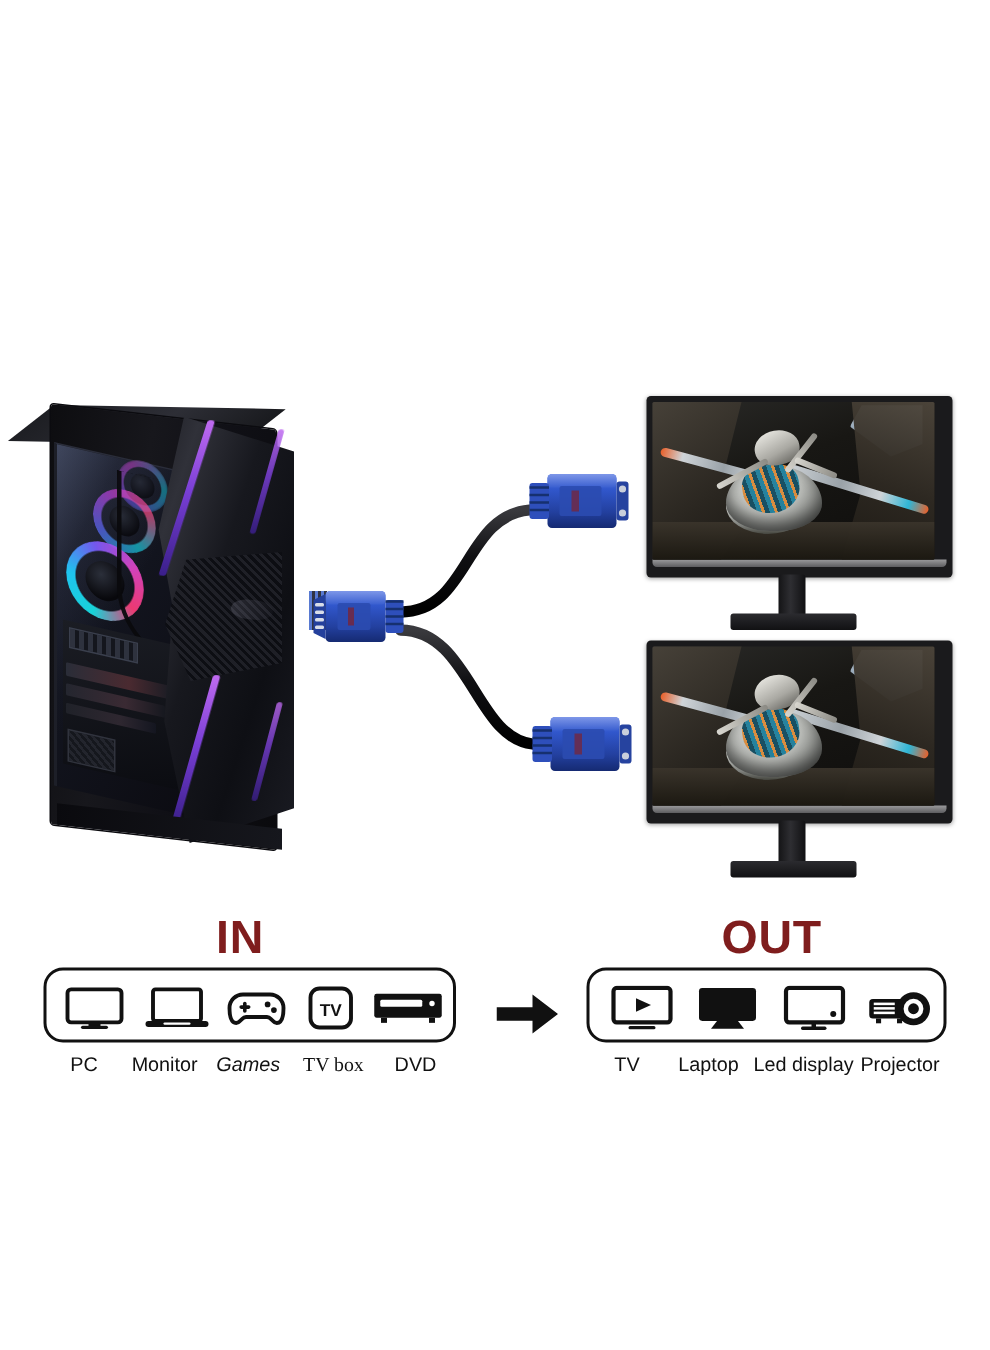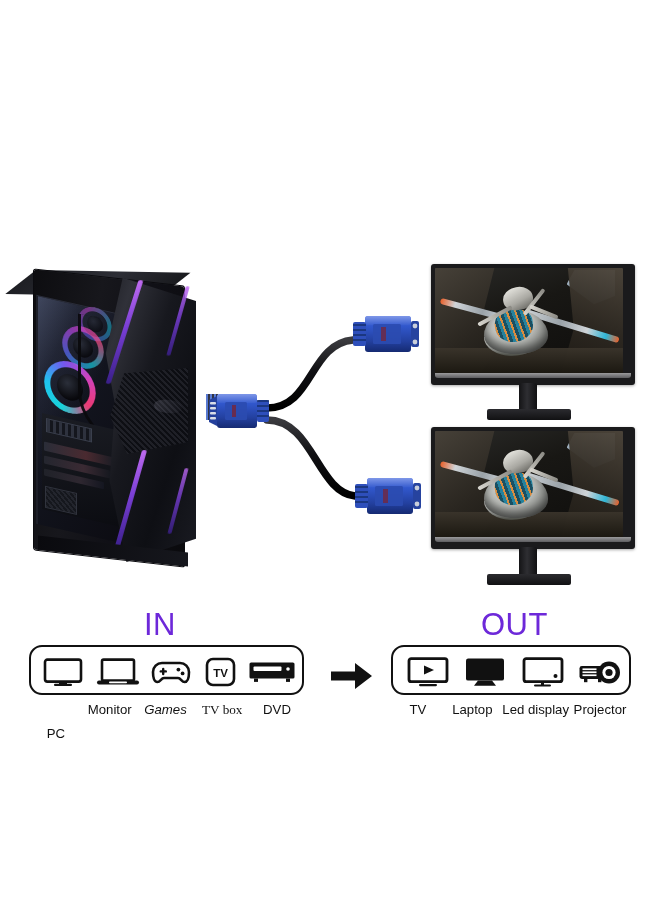--- a/index.html
+++ b/index.html
@@ -160,21 +160,21 @@
   .arm-3{left:50%;top:40%;width:16%;height:3.5%;transform:rotate(22deg);}
   .mech-bowl{position:absolute;left:26%;top:66%;width:30%;height:18%;
     background:linear-gradient(180deg,#cfd1cd,#7e807c 70%,#45463f);
     border-radius:0 0 50% 50%/0 0 100% 100%;}
   .mon-chin{height:5px;background:linear-gradient(180deg,#9a9a9c,#5d5d60);border-radius:0 0 3px 3px;}
   .mon-neck{position:absolute;background:linear-gradient(90deg,#141416,#2e2e32 45%,#101012);border-radius:2px;}
   .mon-base{position:absolute;background:linear-gradient(180deg,#2b2b2f,#111113);border-radius:2px;}
 
   
   .panel-head{
-    position:absolute;font-weight:400;color:#6d28d9;
+    position:absolute;font-weight:700;color:#7f1d1d;
     letter-spacing:.5px;line-height:1;
   }
   .dev-box{
     position:absolute;border:2.2px solid #111;border-radius:13px;
     box-sizing:border-box;background:#fff;
   }
   .labels{position:absolute;display:flex;}
   .labels span{
     font-size:13.2px;color:#111;text-align:center;white-space:nowrap;
   }
@@ -379,21 +379,21 @@
         <rect x="1.5" y="1.5" width="45" height="16" rx="1.6" fill="#111"></rect>
         <rect x="5.5" y="5.5" width="28" height="4.6" rx="1" fill="#fff"></rect>
         <circle cx="40" cy="8" r="1.8" fill="#fff"></circle>
         <rect x="6" y="17.5" width="4" height="3.4" fill="#111"></rect>
         <rect x="38" y="17.5" width="4" height="3.4" fill="#111"></rect>
       </svg>
     </div>
   </div>
 
   <div class="labels" style="left:29px;top:702px;width:275px;justify-content:space-between;padding:0 4px;box-sizing:border-box;">
-    <span style="width:46px;margin-top:24px;">PC</span>
+    <span style="width:46px;">PC</span>
     <span style="width:50px;">Monitor</span>
     <span style="width:50px;font-style:italic;">Games</span>
     <span style="width:52px;font-family:Liberation Serif, serif;">TV box</span>
     <span style="width:46px;">DVD</span>
   </div>
 
   <div class="arrow-wrap" style="left:331px;top:662px;">
     <svg width="42" height="28" viewBox="0 0 42 28">
       <path d="M0,9.5 h24 V1 L41,14 L24,27 V18.5 H0 Z" fill="#111"></path>
     </svg>

